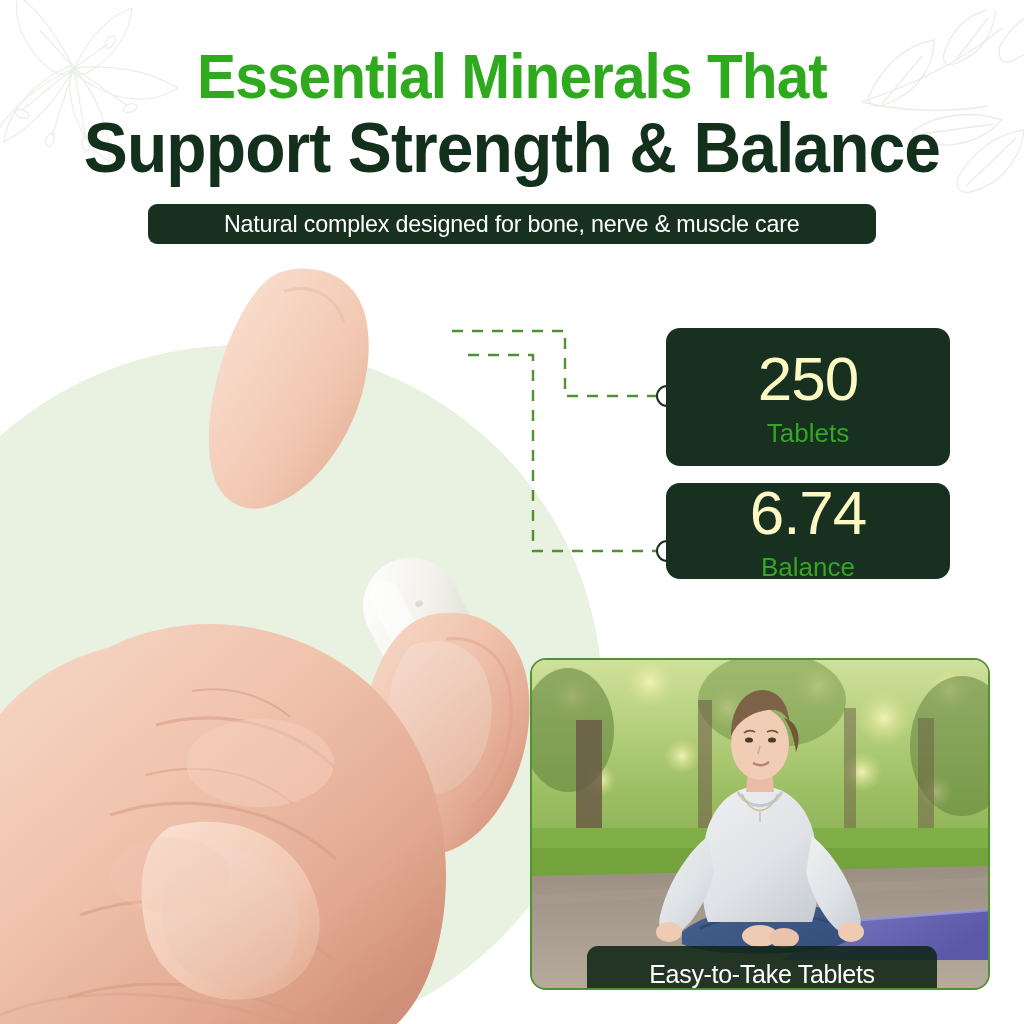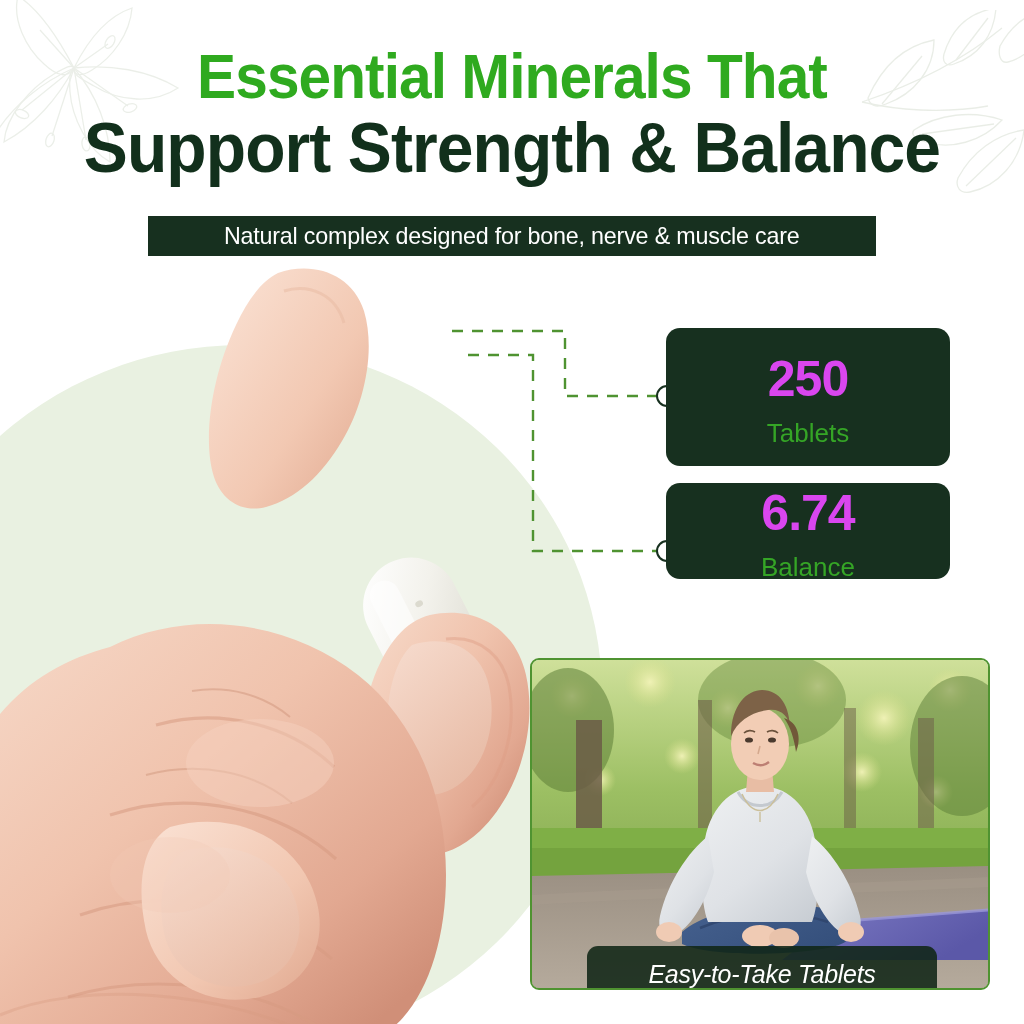--- a/index.html
+++ b/index.html
@@ -31,23 +31,23 @@
     font-weight:bold;
     letter-spacing:-1px;
     transform:scaleX(.93);
     white-space:nowrap;
   }
   #headline-l1 { font-size:63px; line-height:72px; color:#2faa1f; }
   #headline-l2 { font-size:71px; line-height:80px; color:#12301c; margin-top:-4px; }
 
   
   #subtitle-pill {
-    position:absolute; left:148px; top:216px;
+    position:absolute; left:148px; top:204px;
     width:728px; height:40px;
-    background:#17301f; border-radius:0;
+    background:#17301f; border-radius:9px;
     display:flex; align-items:center; justify-content:center;
   }
   #subtitle-text {
     color:#ffffff; font-size:24px; letter-spacing:-.2px;
     font-family:"Liberation Sans Narrow","Liberation Sans", sans-serif;
     transform:scaleX(.97); white-space:nowrap;
   }
 
   
   #hand-photo { position:absolute; left:-40px; top:255px; width:640px; height:790px; }
@@ -65,31 +65,31 @@
   
   .stat-card {
     position:absolute; left:666px; width:284px;
     background:#17301f; border-radius:14px;
     display:flex; flex-direction:column;
     align-items:center; justify-content:center;
   }
   #card-tablets { top:328px; height:138px; }
   #card-ounces  { top:483px; height:96px; }
   .stat-value {
-    color:#d946ef; font-weight:bold; font-size:50px; line-height:74px;
+    color:#fef9c3; font-weight:normal; font-size:62px; line-height:74px;
     letter-spacing:-1px;
   }
   .stat-label {
     color:#35a526; font-size:26px; line-height:38px; margin-top:-2px;
   }
 
   
   #lifestyle-photo {
     position:absolute; left:530px; top:658px; width:460px; height:332px;
-    border:2px solid #4f9331; border-radius:9px; overflow:hidden;font-style:italic;
+    border:2px solid #4f9331; border-radius:16px; overflow:hidden;
   }
   #photo-caption {
     position:absolute; left:55px; bottom:-14px; width:350px; height:56px;
     background:rgba(16,38,22,.88); border-radius:11px;
     display:flex; align-items:center; justify-content:center;
   }
   #photo-caption-text {
     color:#ffffff; font-size:25px; letter-spacing:-.3px; white-space:nowrap;
   }
 </style>

